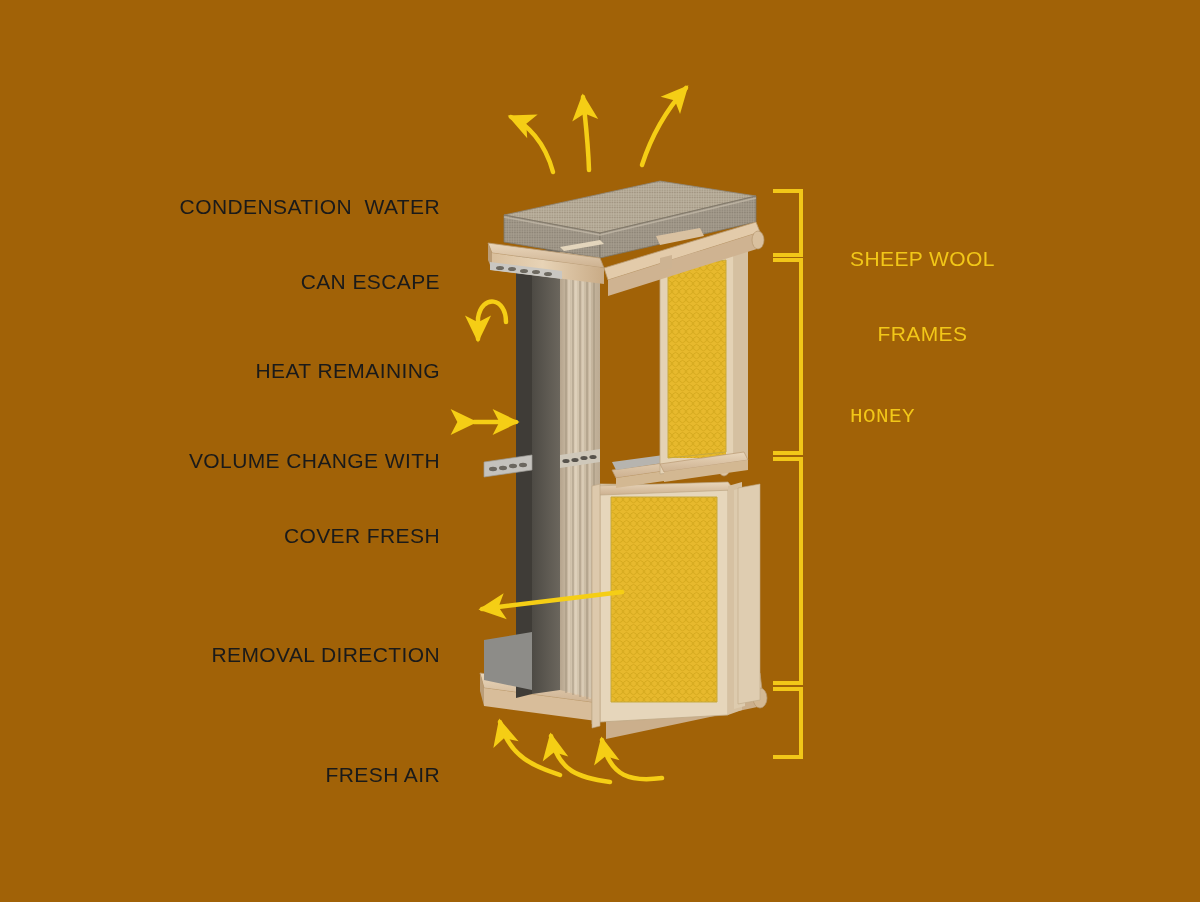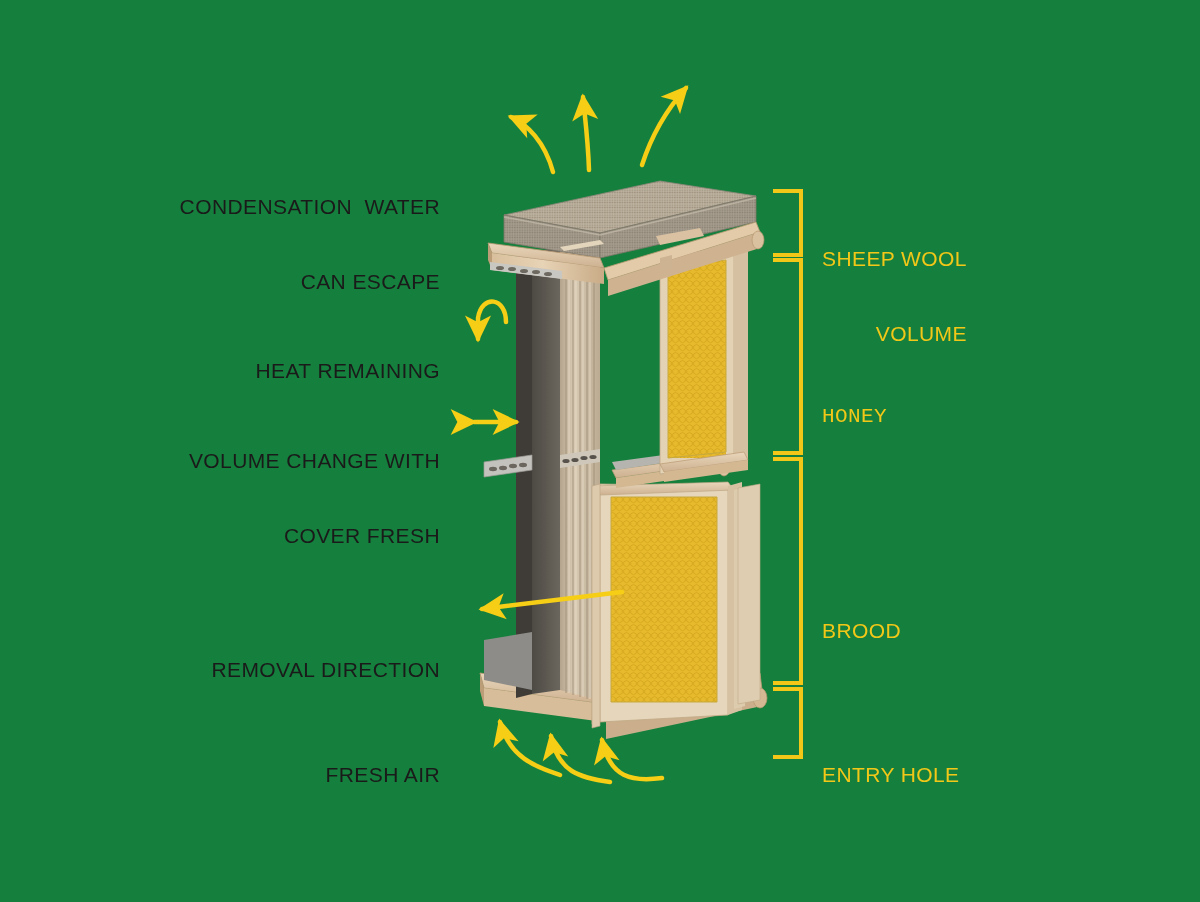--- a/index.html
+++ b/index.html
@@ -11,21 +11,21 @@
   body {
     font-family: "Liberation Sans", sans-serif;
     width: 1200px; height: 902px;
     overflow: hidden;
     position: relative;
   }
   #diagram-root {
     position: relative;
     width: 1200px;
     height: 902px;
-    background: #15803d;
+    background: #a16207;
   }
   .svg-layer {
     position: absolute;
     left: 0; top: 0;
     width: 1200px; height: 902px;
   }
   .label {
     position: absolute;
     font-family: "Liberation Sans", sans-serif;
     font-size: 21px;
@@ -33,26 +33,27 @@
     letter-spacing: 0.4px;
     white-space: pre;
     font-weight: 400;
   }
   .label-left {
     color: #1a1a1a;
     text-align: right;
   }
   .label-right {
     color: #f2c718;
-    text-align: right;
+    text-align: center;
+    margin-left: 28px;
   }
   .lbl-condensation { right: 760px; top: 144px; }
   .lbl-heat         { right: 760px; top: 308px; margin-left: 40px; }
   .lbl-volume       { right: 760px; top: 398px; }
-  .lbl-removal      { right: 760px; top: 607px; margin-left: 34px; }
+  .lbl-removal      { right: 760px; top: 592px; margin-left: 34px; }
   .lbl-fresh        { right: 760px; top: 712px; }
 
   .lbl-sheep  { left: 822px; top: 196px; }
   .lbl-honey  { left: 822px; top: 354px; font-family: Liberation Mono, monospace; }
   .lbl-brood  { left: 822px; top: 568px; }
   .lbl-entry  { left: 822px; top: 712px; }
 </style>
 </head>
 <body>
 
@@ -286,28 +287,22 @@
   <div class="label label-left lbl-removal">
     <div>REMOVAL DIRECTION</div>
   </div>
 
   <div class="label label-left lbl-fresh">
     <div>FRESH AIR</div>
   </div>
 
   <div class="label label-right lbl-sheep">
     <div>SHEEP WOOL</div>
-    <div>VOLUME</div>
+    <div>FRAMES</div>
   </div>
 
   <div class="label label-right lbl-honey">
     <div>HONEY</div>
   </div>
 
-  <div class="label label-right lbl-brood">
-    <div>BROOD</div>
-  </div>
-
-  <div class="label label-right lbl-entry">
-    <div>ENTRY HOLE</div>
-  </div>
+
 
 </div>
 
 </body></html>

